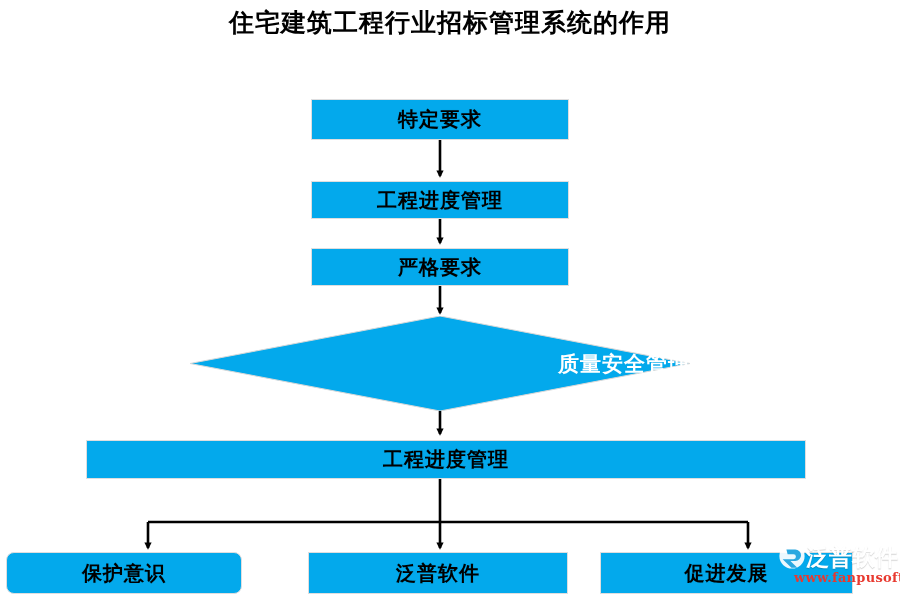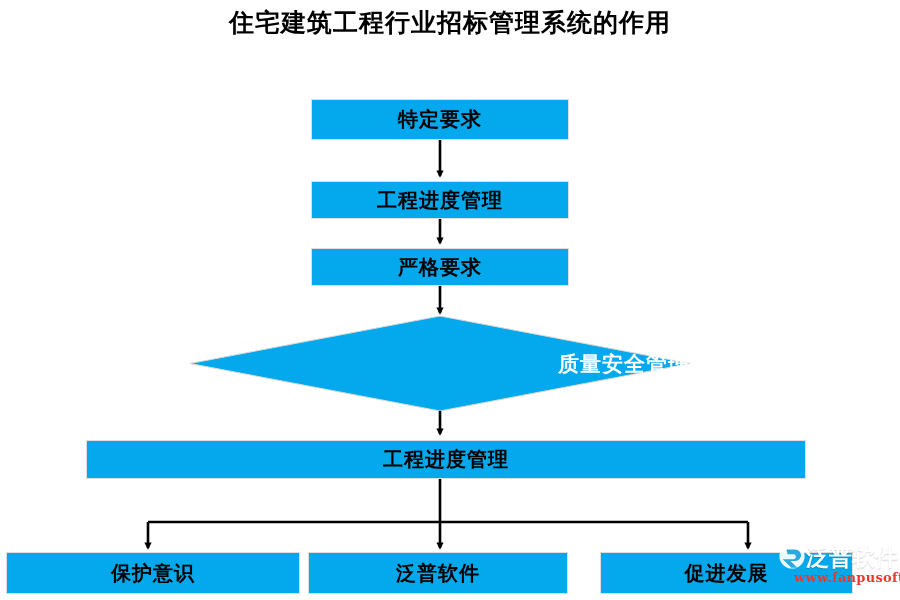--- a/index.html
+++ b/index.html
@@ -123,21 +123,21 @@
       <polygon points="250,0 500,47.5 250,95 0,47.5" fill="#03A9EC" stroke="#d8d8d8" stroke-width="1"></polygon>
     </svg>
 
     <span class="diamond-label">质量安全管理</span>
   </div>
 
   <div class="node" style="left:86px;top:440px;width:720px;height:39px;">
     <span>工程进度管理</span>
   </div>
 
-  <div class="node" style="left:6px;top:552px;width:294px;height:42px;">
+  <div class="node" style="left:6px;top:552px;width:236px;height:42px;border-radius:8px;">
     <span>保护意识</span>
   </div>
 
   <div class="node" style="left:308px;top:552px;width:260px;height:42px;">
     <span>泛普软件</span>
   </div>
 
   <div class="node" style="left:600px;top:552px;width:253px;height:42px;">
     <span>促进发展</span>
   </div>

